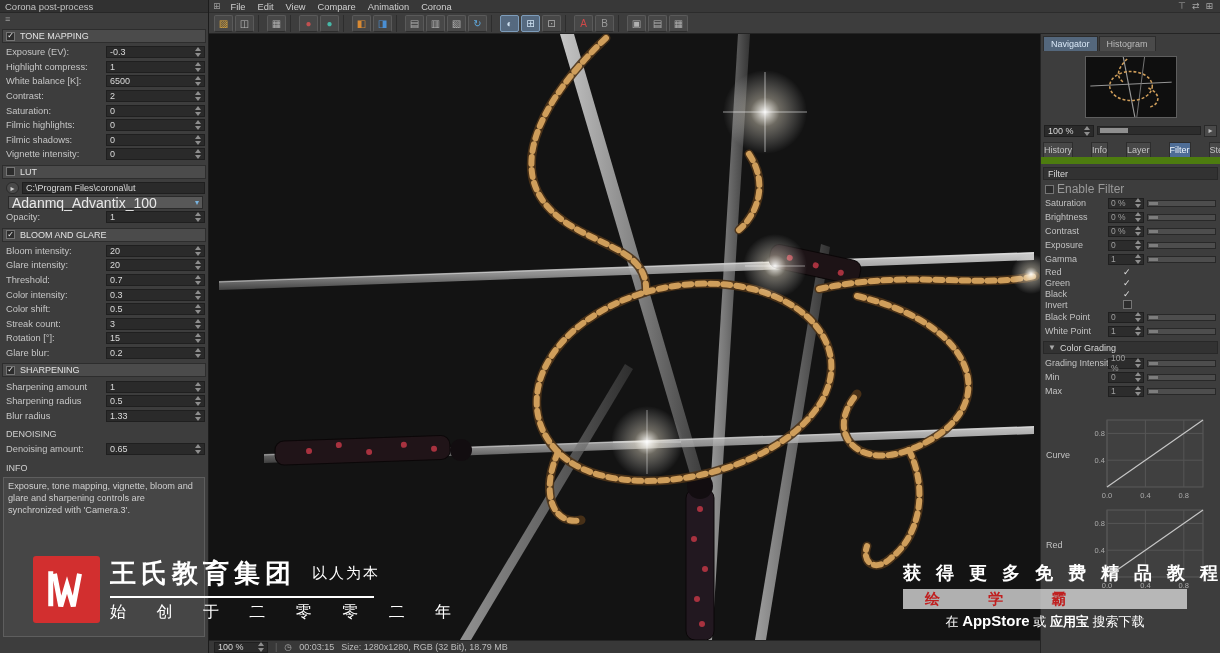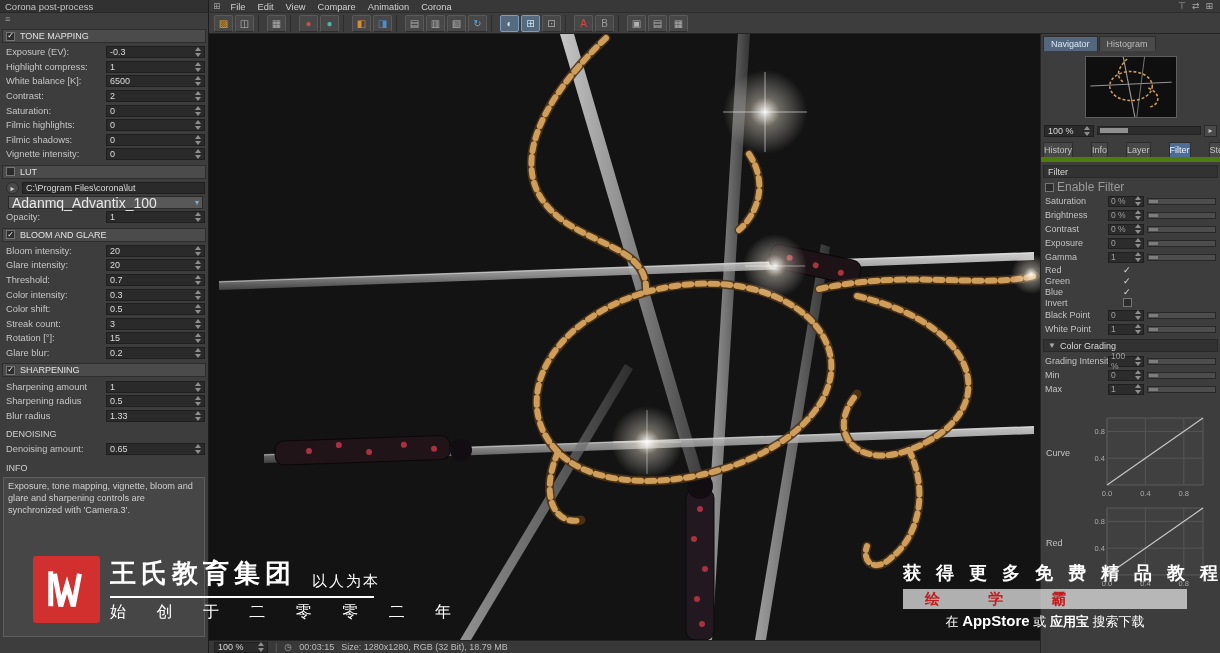--- a/index.html
+++ b/index.html
@@ -55,21 +55,21 @@
   .rtab{padding:2px 7px;font-size:9px;background:#4a4a4a;color:#bbbbbb;border:1px solid #2d2d2d;border-bottom:none}
   .rtab.active{background:#54677c;color:#d9e7f6}
   .thumb-wrap{height:72px;display:flex;align-items:center;justify-content:center}
   .thumb{width:92px;height:62px;background:#0f0f0f;border:1px solid #5e5e5e}
   .zoom-row{display:flex;align-items:center;gap:3px;padding:0 3px;height:15px}
   .zfield{width:50px;height:12px;background:#2a2a2a;border:1px solid #1f1f1f;display:flex;align-items:center;padding:0 2px 0 3px}
   .zfield .val{flex:1;font-size:9px;color:#d8d8d8}
   .zslider{flex:1;height:9px;background:#2d2d2d;border:1px solid #222;position:relative}
   .zthumb{position:absolute;left:2px;top:1px;width:28px;height:5px;background:#8f8f8f}
   .zbtn{width:13px;height:12px;background:#4a4a4a;border:1px solid #2a2a2a;color:#c0c0c0;font-size:8px;display:inline-flex;align-items:center;justify-content:center}
-  .ptabs{display:flex;gap:18px;padding:4px 2px 0;border-bottom:5px solid #4d7c0f}
+  .ptabs{display:flex;gap:18px;padding:4px 2px 0;border-bottom:7px solid #4d7c0f}
   .ptab{flex:1;text-align:center;padding:2px 0;font-size:9px;background:#484848;color:#c2c2c2;border:1px solid #2d2d2d;border-bottom:none}
   .ptab.active{background:#4e6d96;color:#eef4fb}
   .strip{height:13px;background:#323232;border:1px solid #282828;margin:3px 2px 2px;padding:1px 4px;font-size:9px;color:#d8d8d8;display:flex;align-items:center;gap:4px}
   .strip .tri{color:#a9a9a9;font-size:8px}
   .frow{display:flex;align-items:center;height:14px;padding:0 4px;gap:3px}
   .frow.ch{height:11px}
   .flbl{width:60px;font-size:9px;color:#c2c2c2;white-space:nowrap}
   .fval{width:36px;height:11px;background:#2c2c2c;border:1px solid #1f1f1f;display:flex;align-items:center;padding:0 1px 0 2px}
   .fval .val{flex:1;font-size:8.5px;color:#9f9f9f}
   .slider{flex:1;height:7px;background:#4d4d4d;border:1px solid #282828;position:relative}
@@ -77,21 +77,21 @@
   .ck{color:#e0e0e0;font-size:9px;margin-left:15px}
   .chk.right{margin-left:15px}
   .enable-lbl{font-size:12px;color:#9a9a9a}
   #curves{margin-top:16px}
   .curve-row{display:flex;align-items:flex-start;padding:2px 2px 2px 5px}
   .curve-lbl{width:44px;font-size:9px;color:#c2c2c2;padding-top:34px}
 
   
   #wm-left{position:absolute;left:33px;top:556px;display:flex;gap:10px;align-items:flex-start;z-index:60}
   .logo{width:67px;height:67px;border-radius:3px;display:flex;align-items:center;justify-content:center;flex:0 0 auto}
-  .wm-title-row{display:flex;align-items:flex-end;gap:16px}
+  .wm-title-row{display:flex;align-items:center;gap:16px}
   .wm-title{font-size:26px;font-weight:bold;letter-spacing:5px;color:#fff;white-space:nowrap}
   .wm-slogan{font-size:15px;letter-spacing:2px;color:#fff;white-space:nowrap}
   .wm-divider{height:2px;background:#fff;margin:5px 0 4px;width:264px}
   .wm-bottom{font-size:16px;letter-spacing:13px;color:#fff;white-space:nowrap}
   #wm-right{position:absolute;left:903px;top:561px;width:284px;text-align:center;z-index:60}
   .wm-r1{font-size:18px;font-weight:bold;color:#fff;letter-spacing:5px;white-space:nowrap}
   .wm-bar{margin-top:4px;height:20px;display:flex;align-items:center;justify-content:flex-start}
   .wm-bar-text{font-size:15px;font-weight:bold;letter-spacing:22px;text-indent:22px;white-space:nowrap}
   .wm-r3{margin-top:3px;font-size:13px;color:#fff;white-space:nowrap}
   .wm-r3 .big{font-size:15px;font-weight:bold}
@@ -522,21 +522,21 @@
   <div id="filter-channels">
       <div class="frow ch">
         <span class="flbl">Red</span>
         <span class="ck">✓</span>
       </div>
       <div class="frow ch">
         <span class="flbl">Green</span>
         <span class="ck">✓</span>
       </div>
       <div class="frow ch">
-        <span class="flbl">Blue</span>
+        <span class="flbl">Black</span>
         <span class="ck">✓</span>
       </div>
       <div class="frow ch">
         <span class="flbl">Invert</span>
         <span class="chk right"></span>
       </div>
     </div>
   <div id="filter-points">
       <div class="frow">
         <span class="flbl">Black Point</span>

